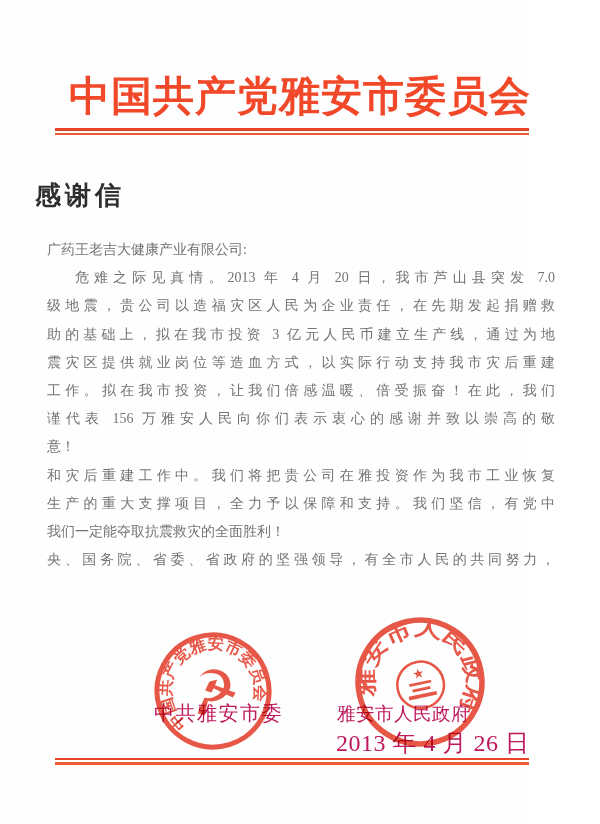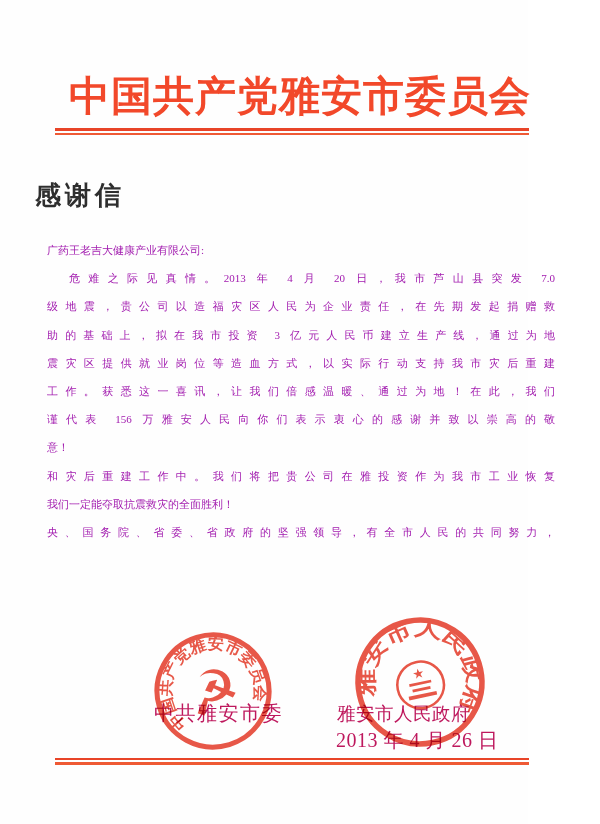--- a/index.html
+++ b/index.html
@@ -47,22 +47,22 @@
     letter-spacing:4px;
     color:#2e2e2e;
     line-height:34px;
     font-family:"Liberation Sans","DejaVu Sans",sans-serif;
     padding-left:35px;
   }
   
   .letter-body{
     position:absolute;
     top:236px;left:47px;width:508px;
-    color:#a21caf;
-    font-size:11px;
+    color:#737373;
+    font-size:14px;
     line-height:28.2px;
   }
   .bline{
     width:508px;
     height:28.2px;
     white-space:nowrap;
   }
   .bline.just{
     white-space:normal;
     text-align:justify;
@@ -72,21 +72,21 @@
   .bline.indent{text-indent:2em;}
   
   .sig{
     position:absolute;
     color:#be185d;
     white-space:nowrap;
     z-index:1;
   }
   .sig-left{left:154px;top:700px;font-size:20px;letter-spacing:1.5px;}
   .sig-right{left:337px;top:701px;font-size:18.5px;letter-spacing:0.5px;}
-  .sig-date{left:336px;top:727px;font-size:20px;letter-spacing:0.5px;}
+  .sig-date{left:336px;top:727px;font-size:24px;letter-spacing:0.5px;}
   
   .seal{
     position:absolute;
     z-index:2;
     mix-blend-mode:multiply;
     opacity:0.88;
   }
   .seal-left{left:148px;top:626px;width:130px;height:130px;transform:rotate(-17deg);}
   .seal-right{left:349px;top:611px;width:142px;height:142px;transform:rotate(-12deg);}
   .seal-ring{fill:none;stroke:#e5402e;}
@@ -115,24 +115,25 @@
   </div>
 
   <h2 class="letter-title">感谢信</h2>
 
   <div class="letter-body">
     <div class="bline">广药王老吉大健康产业有限公司:</div>
     <div class="bline just indent">危难之际见真情。2013 年 4 月 20 日，我市芦山县突发 7.0</div>
     <div class="bline just">级地震，贵公司以造福灾区人民为企业责任，在先期发起捐赠救</div>
     <div class="bline just">助的基础上，拟在我市投资 3 亿元人民币建立生产线，通过为地</div>
     <div class="bline just">震灾区提供就业岗位等造血方式，以实际行动支持我市灾后重建</div>
-    <div class="bline just">工作。获悉这一喜讯，让我们倍感温暖、通过为地！在此，我们</div>
+    <div class="bline just">工作。拟在我市投资，让我们倍感温暖、倍受振奋！在此，我们</div>
     <div class="bline just">谨代表 156 万雅安人民向你们表示衷心的感谢并致以崇高的敬</div>
     <div class="bline">意！</div>
     <div class="bline just">和灾后重建工作中。我们将把贵公司在雅投资作为我市工业恢复</div>
+    <div class="bline just">生产的重大支撑项目，全力予以保障和支持。我们坚信，有党中</div>
     <div class="bline">我们一定能夺取抗震救灾的全面胜利！</div>
     <div class="bline just">央、国务院、省委、省政府的坚强领导，有全市人民的共同努力，</div>
   </div>
 
   <div class="sig sig-left">中共雅安市委</div>
   <div class="sig sig-right">雅安市人民政府</div>
   <div class="sig sig-date">2013 年 4 月 26 日</div>
 
   <svg class="seal seal-left" viewBox="0 0 130 130">
     <circle class="seal-ring" cx="65" cy="65" r="56" stroke-width="5"></circle>

